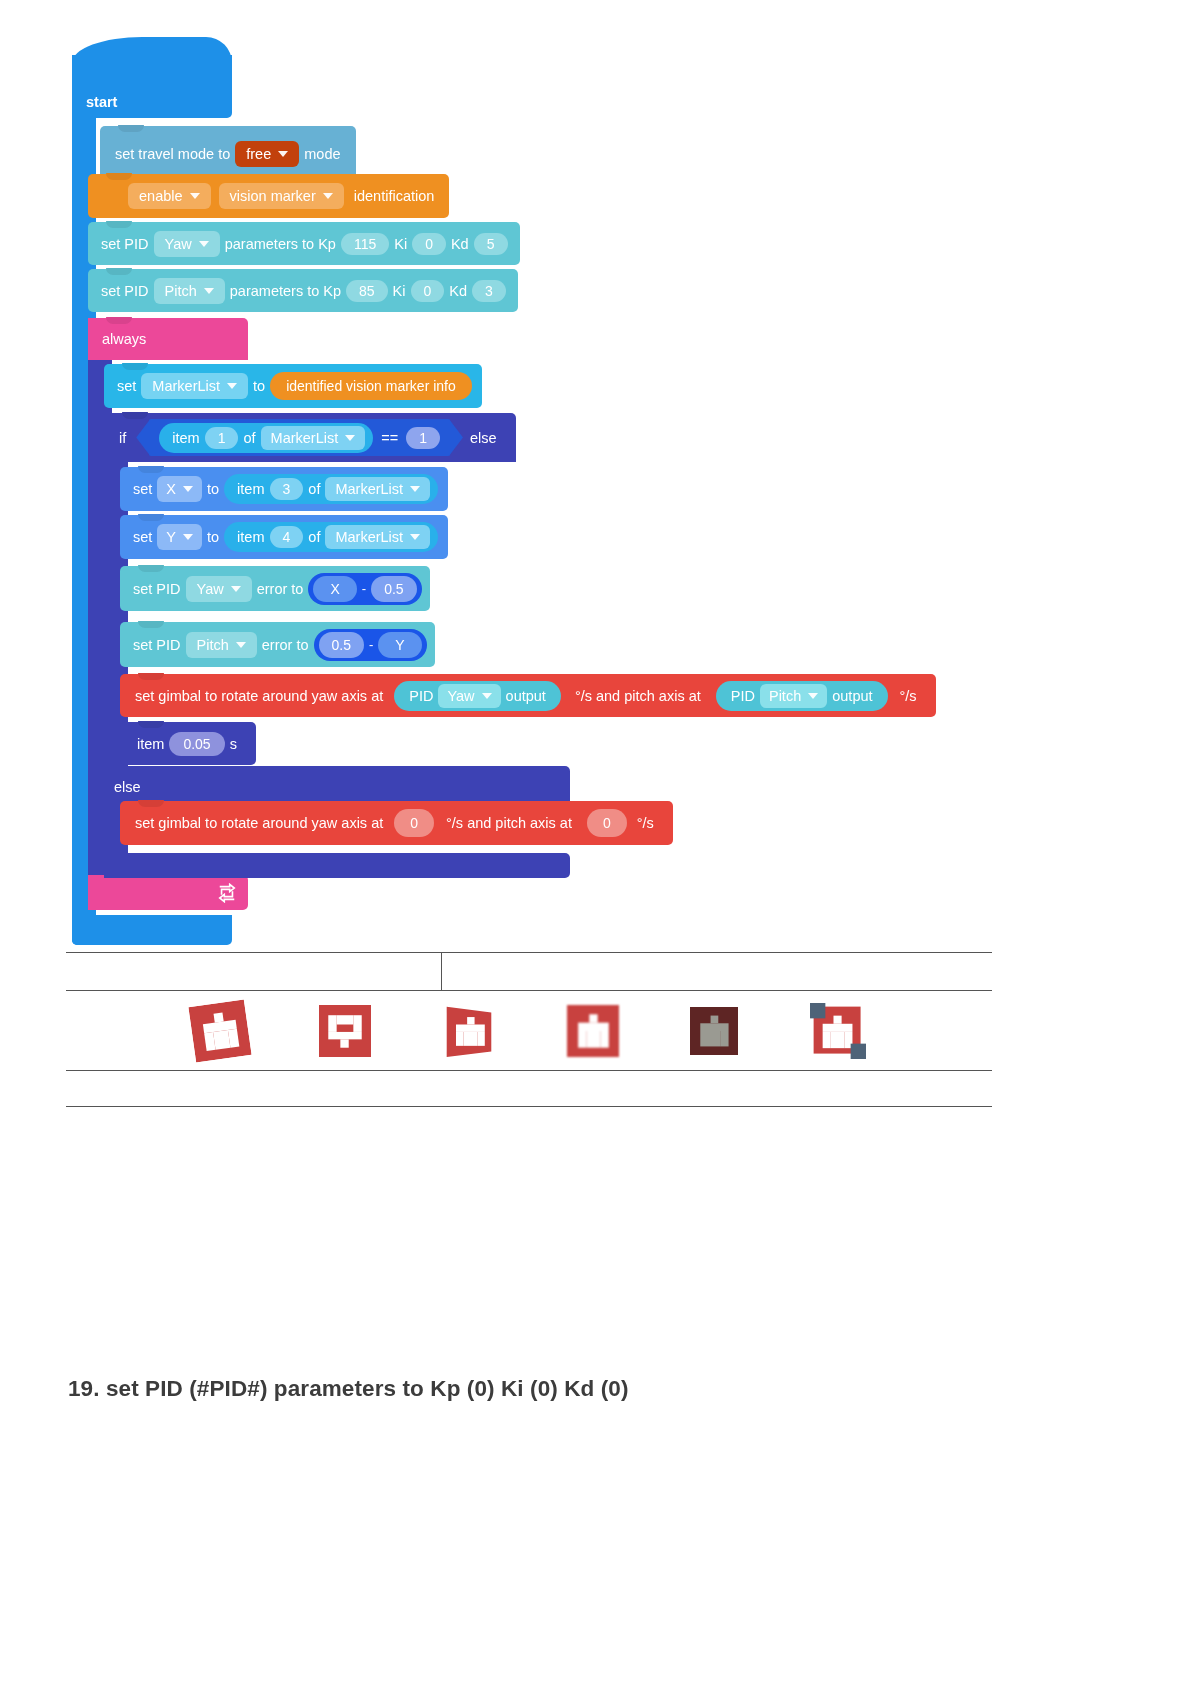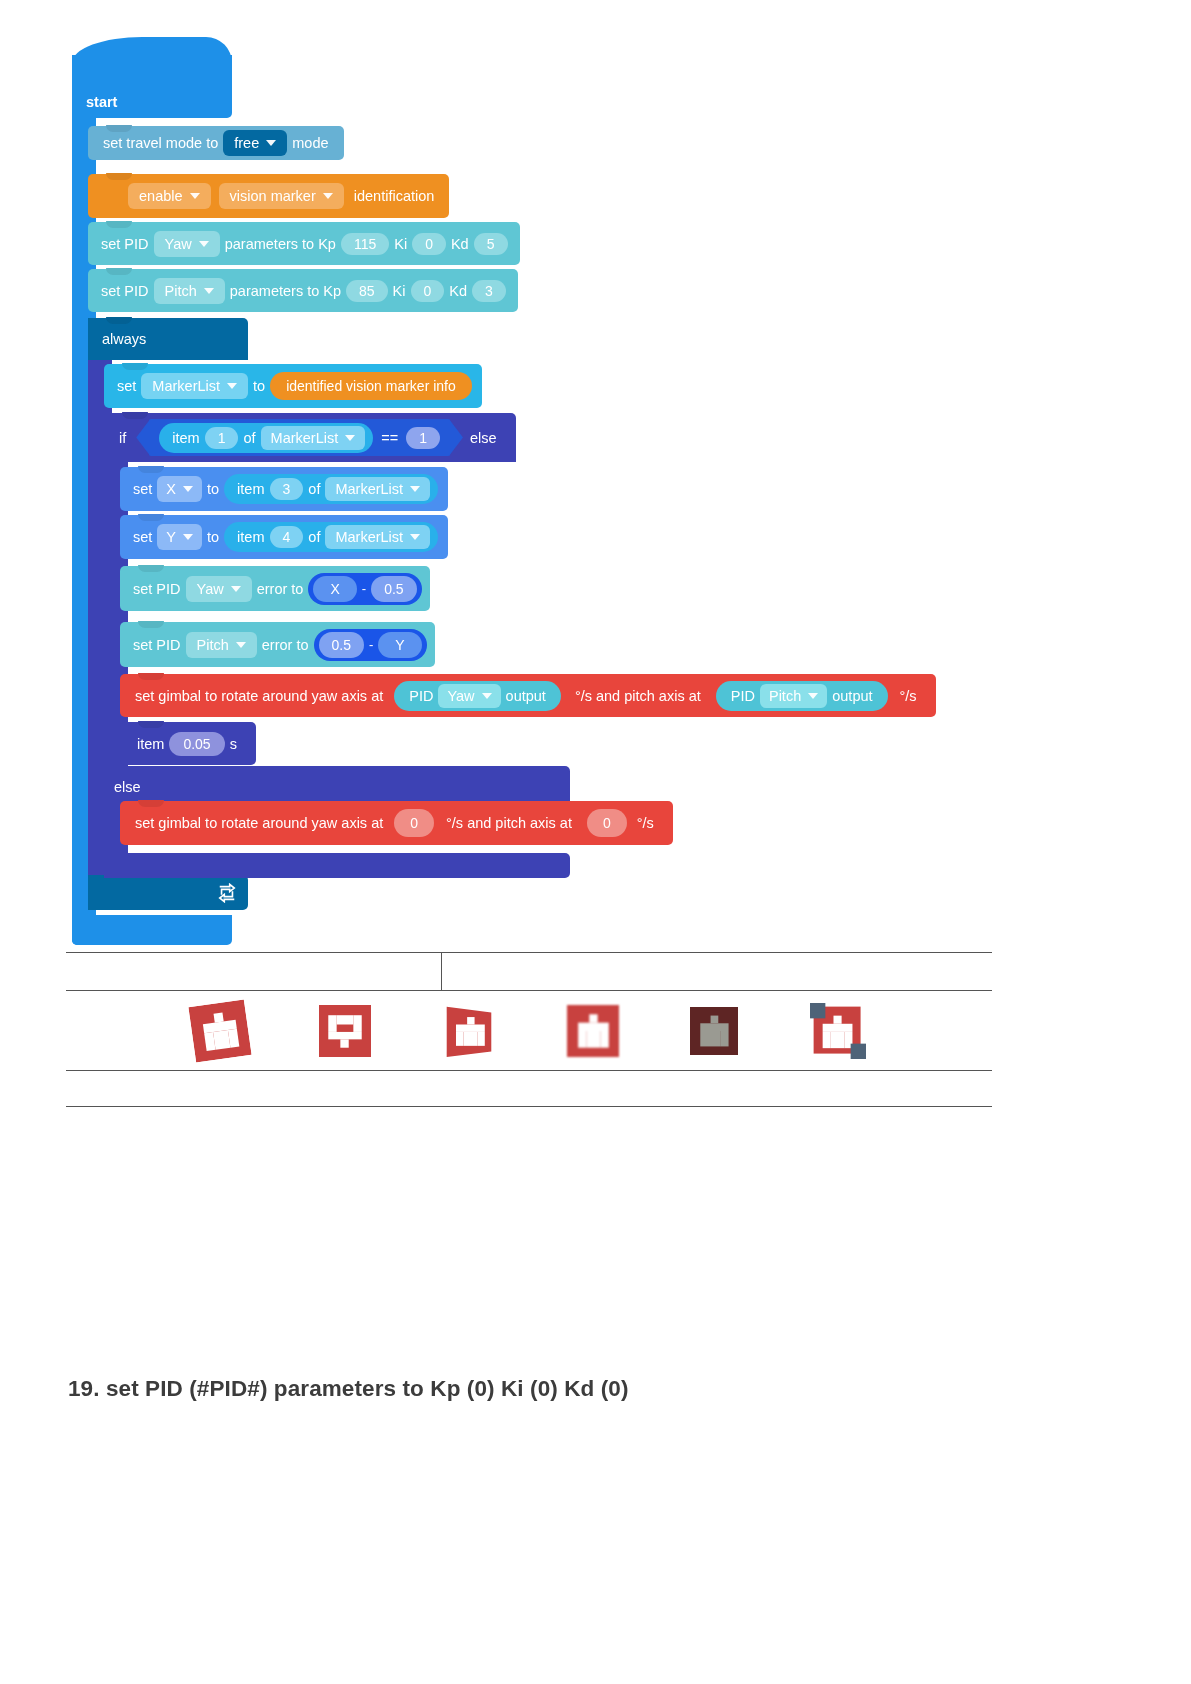--- a/index.html
+++ b/index.html
@@ -64,21 +64,21 @@
     border-left: 5px solid transparent;
     border-right: 5px solid transparent;
     border-top: 6px solid #ffffff;
     opacity: .95;
   }
   .c-travel  { background: #67b1d4; }
   .c-orange  { background: #ef9021; }
   .c-orange-in { background: #f4ad5d; }
   .c-cyan    { background: #5fc6d4; }
   .c-cyan-in { background: #8fd9e2; }
-  .c-purple  { background: #0369a1; }
+  .c-purple  { background: #ec4899; }
   .c-setvar  { background: #29b6e8; }
   .c-setvar-in { background: #76d3f2; }
   .c-item    { background: #29b0ea; }
   .c-item-in { background: #7ed2f3; }
   .c-num     { background: #8ea5ee; }
   .c-setxy   { background: #4a8ff0; }
   .c-setxy-in{ background: #8cb9f7; }
   .c-op      { background: #1a55e8; }
   .c-op-in   { background: #7fa2f2; }
   .c-red     { background: #e8453c; }
@@ -195,23 +195,23 @@
 
   <div>
 
     <div class="spine" style="left:72px; top:100px; height:845px; width:24px; border-bottom-left-radius:5px;"></div>
     <div class="spine" style="left:72px; top:915px; width:160px; height:30px; border-radius:0 0 5px 5px;"></div>
 
     <div class="hat" style="position:absolute;left:72px;top:55px;">
       <span>start</span>
     </div>
 
-    <div class="row blk c-travel notch" style="left:88px; top:126px; height:34px; padding:0 10px 0 10px;">
+    <div class="row blk c-travel notch" style="left:100px; top:126px; height:56px; padding:0 10px 0 10px;">
       <span class="lbl">set travel mode to</span>
-      <span class="drop" style="background:#0369a1;">
+      <span class="drop" style="background:#c2410c;">
         <span>free</span>
         <i class="caret"></i>
       </span>
       <span class="lbl">mode</span>
     </div>
 
     <div class="row blk c-orange notch" style="left:88px; top:174px; height:44px; padding:0 10px 0 40px;justify-content:flex-end;">
       <span class="drop c-orange-in">
         <span>enable</span>
         <i class="caret"></i>

